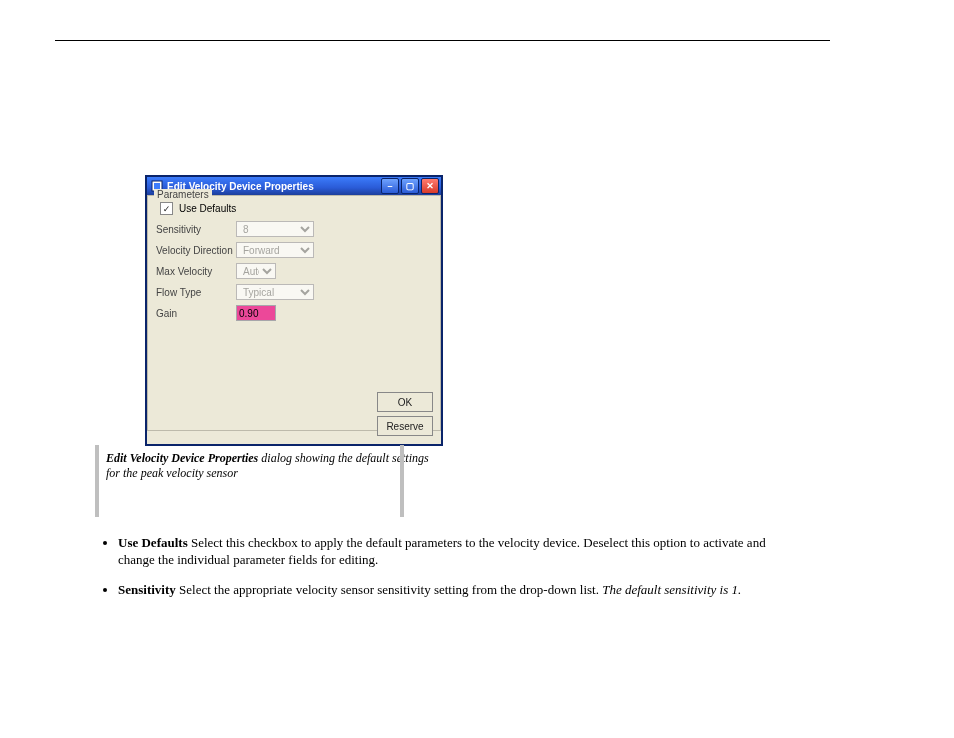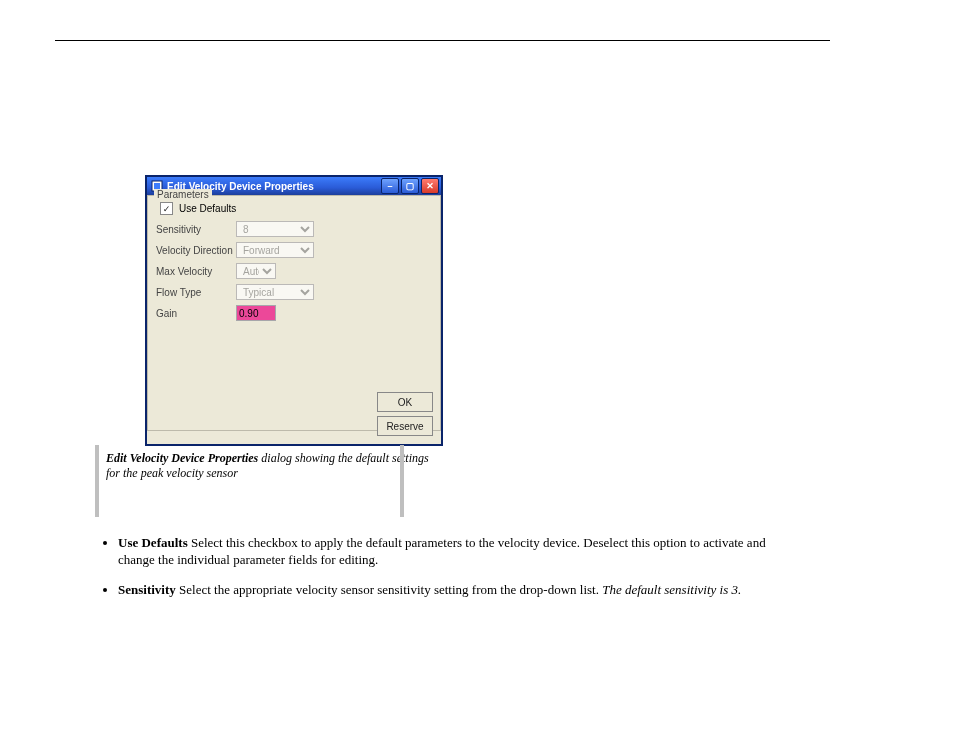--- a/index.html
+++ b/index.html
@@ -110,18 +110,18 @@
     <b>Edit Velocity Device Properties</b><span> dialog showing the default settings for the peak velocity sensor</span>
   </span>
 </div>
 
 <div class="prose">
   <ul>
     <li>
       <span class="term">Use Defaults</span><span>  Select this checkbox to apply the default parameters to the velocity device. Deselect this option to activate and change the individual parameter fields for editing.</span>
     </li>
     <li>
-      <span class="term">Sensitivity</span><span>  Select the appropriate velocity sensor sensitivity setting from the drop-down list. </span><span class="ital">The default sensitivity is 3.</span>
+      <span class="term">Sensitivity</span><span>  Select the appropriate velocity sensor sensitivity setting from the drop-down list. </span><span class="ital">The default sensitivity is 1.</span>
     </li>
   </ul>
 </div>
 
 </div>
 
 </body></html>

